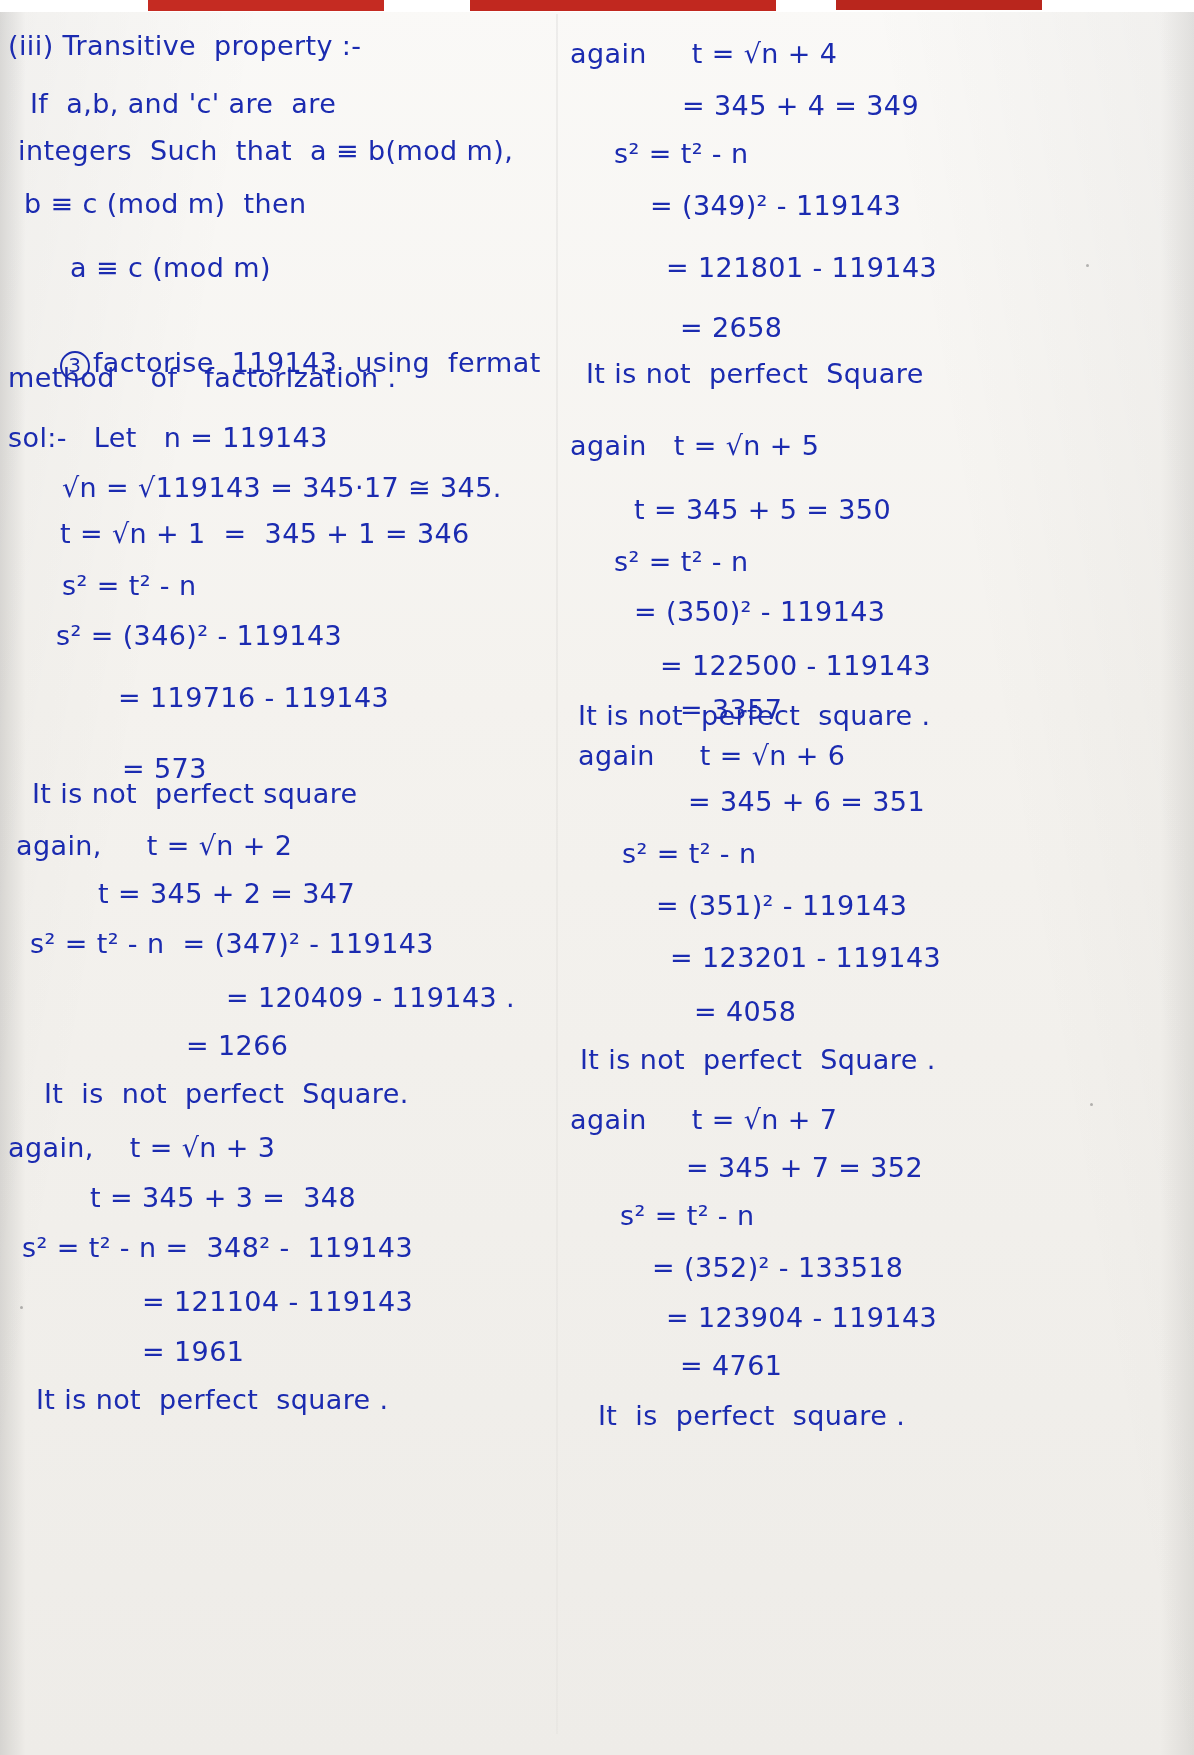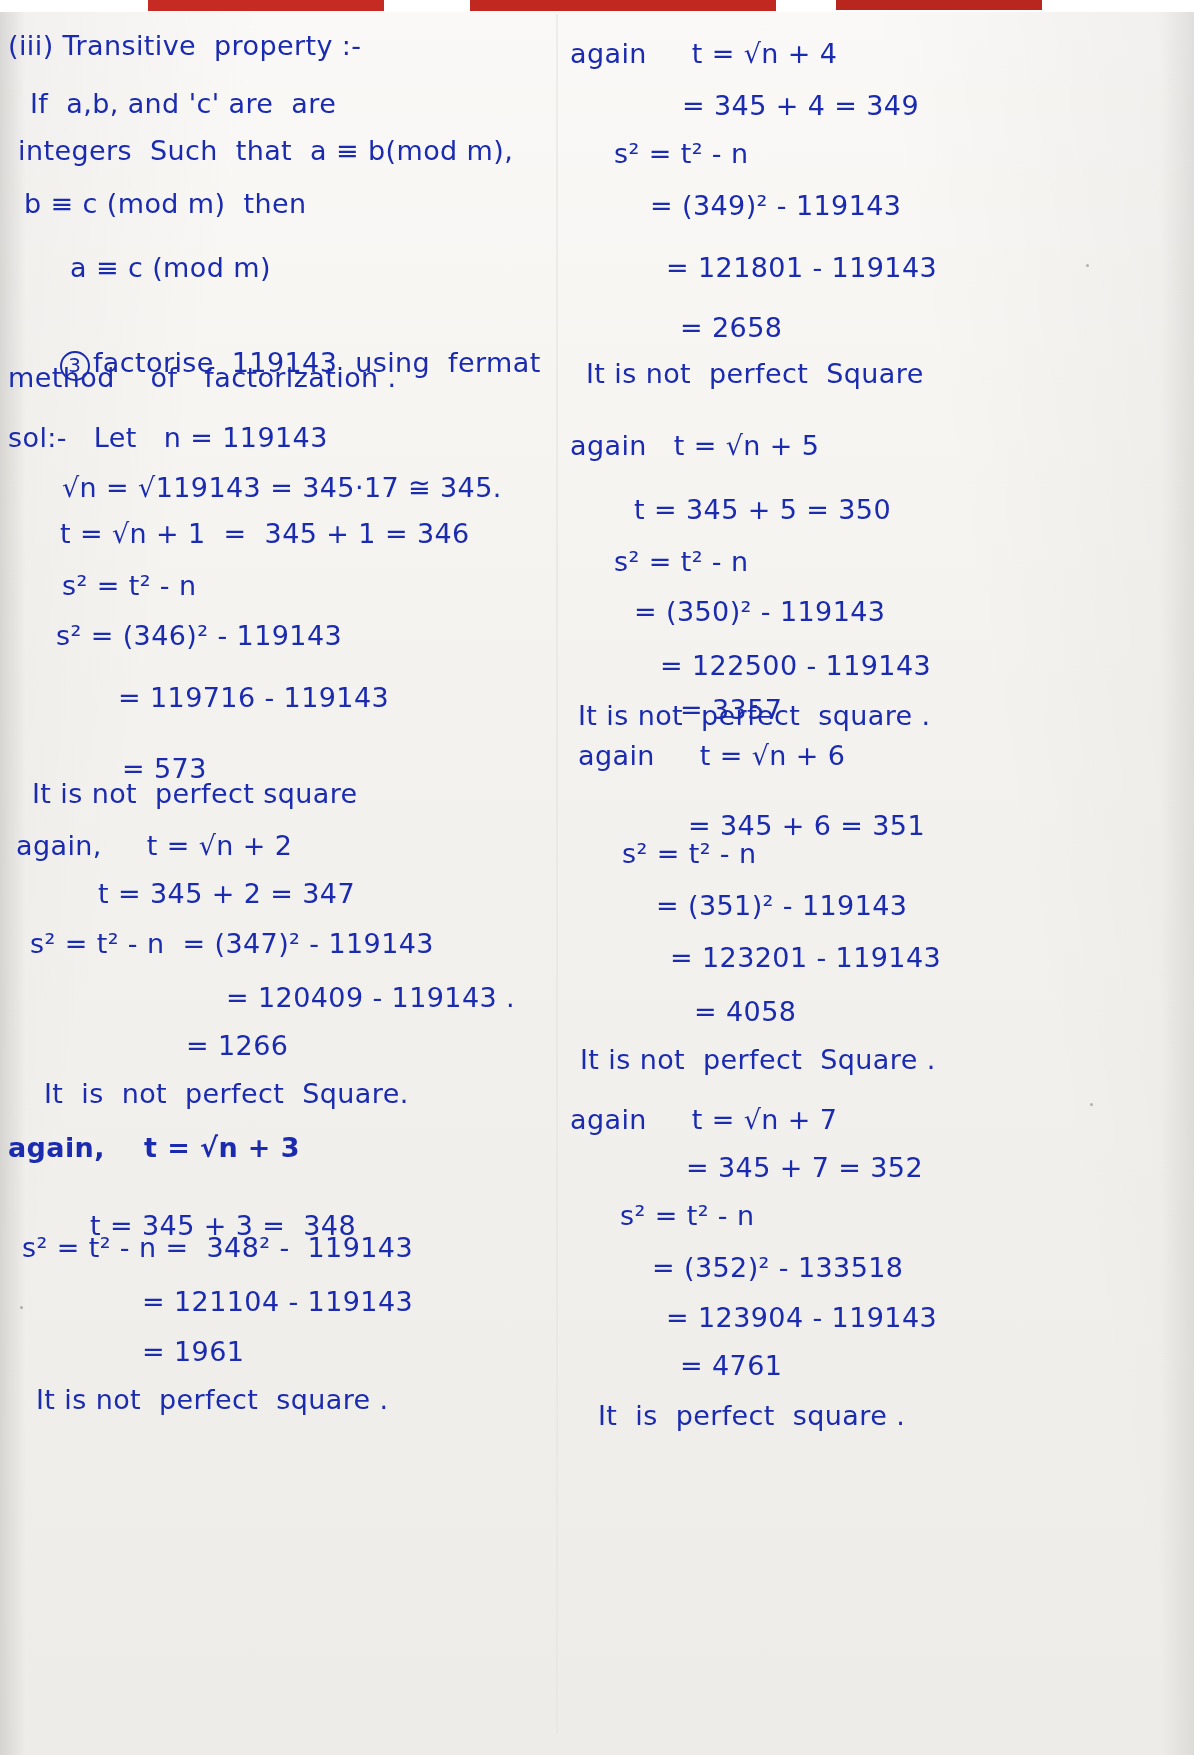--- a/index.html
+++ b/index.html
@@ -150,22 +150,22 @@
     <div class="ln" style="left:122px; top:730px;margin-top:23px;">= 573</div>
     <div class="ln" style="left:32px; top:778px;">It is not  perfect square</div>
 
     <div class="ln" style="left:16px; top:830px;text-align:right;">again,     t = √n + 2</div>
     <div class="ln" style="left:98px; top:878px;">t = 345 + 2 = 347</div>
     <div class="ln" style="left:30px; top:928px;">s² = t² - n  = (347)² - 119143</div>
     <div class="ln" style="left:186px; top:982px;margin-left:40px;">= 120409 - 119143 .</div>
     <div class="ln" style="left:186px; top:1030px;">= 1266</div>
     <div class="ln" style="left:44px; top:1078px;">It  is  not  perfect  Square.</div>
 
-    <div class="ln" style="left:8px; top:1132px;font-weight:bold;">again,    t = √n + 3</div>
-    <div class="ln" style="left:90px; top:1182px;margin-top:28px;">t = 345 + 3 =  348</div>
+    <div class="ln" style="left:8px; top:1132px;">again,    t = √n + 3</div>
+    <div class="ln" style="left:90px; top:1182px;">t = 345 + 3 =  348</div>
     <div class="ln" style="left:22px; top:1232px;">s² = t² - n =  348² -  119143</div>
     <div class="ln" style="left:142px; top:1286px;">= 121104 - 119143</div>
     <div class="ln" style="left:142px; top:1336px;">= 1961</div>
     <div class="ln" style="left:36px; top:1384px;">It is not  perfect  square .</div>
   </div>
 
   <div class="col col-right">
 
     <div class="ln" style="left:10px; top:38px;">again     t = √n + 4</div>
     <div class="ln" style="left:122px; top:90px;">= 345 + 4 = 349</div>
@@ -177,21 +177,21 @@
 
     <div class="ln" style="left:10px; top:430px;">again   t = √n + 5</div>
     <div class="ln" style="left:74px; top:494px;">t = 345 + 5 = 350</div>
     <div class="ln" style="left:54px; top:546px;">s² = t² - n</div>
     <div class="ln" style="left:74px; top:596px;">= (350)² - 119143</div>
     <div class="ln" style="left:100px; top:650px;">= 122500 - 119143</div>
     <div class="ln" style="left:120px; top:694px;">= 3357</div>
     <div class="ln" style="left:18px; top:700px;">It is not  perfect  square .</div>
 
     <div class="ln" style="left:18px; top:740px;">again     t = √n + 6</div>
-    <div class="ln" style="left:128px; top:810px;">= 345 + 6 = 351</div>
+    <div class="ln" style="left:128px; top:786px;">= 345 + 6 = 351</div>
     <div class="ln" style="left:62px; top:838px;">s² = t² - n</div>
     <div class="ln" style="left:96px; top:890px;">= (351)² - 119143</div>
     <div class="ln" style="left:110px; top:942px;">= 123201 - 119143</div>
     <div class="ln" style="left:134px; top:996px;">= 4058</div>
     <div class="ln" style="left:20px; top:1044px;">It is not  perfect  Square .</div>
 
     <div class="ln" style="left:10px; top:1104px;">again     t = √n + 7</div>
     <div class="ln" style="left:126px; top:1152px;">= 345 + 7 = 352</div>
     <div class="ln" style="left:60px; top:1200px;">s² = t² - n</div>
     <div class="ln" style="left:92px; top:1252px;">= (352)² - 133518</div>

